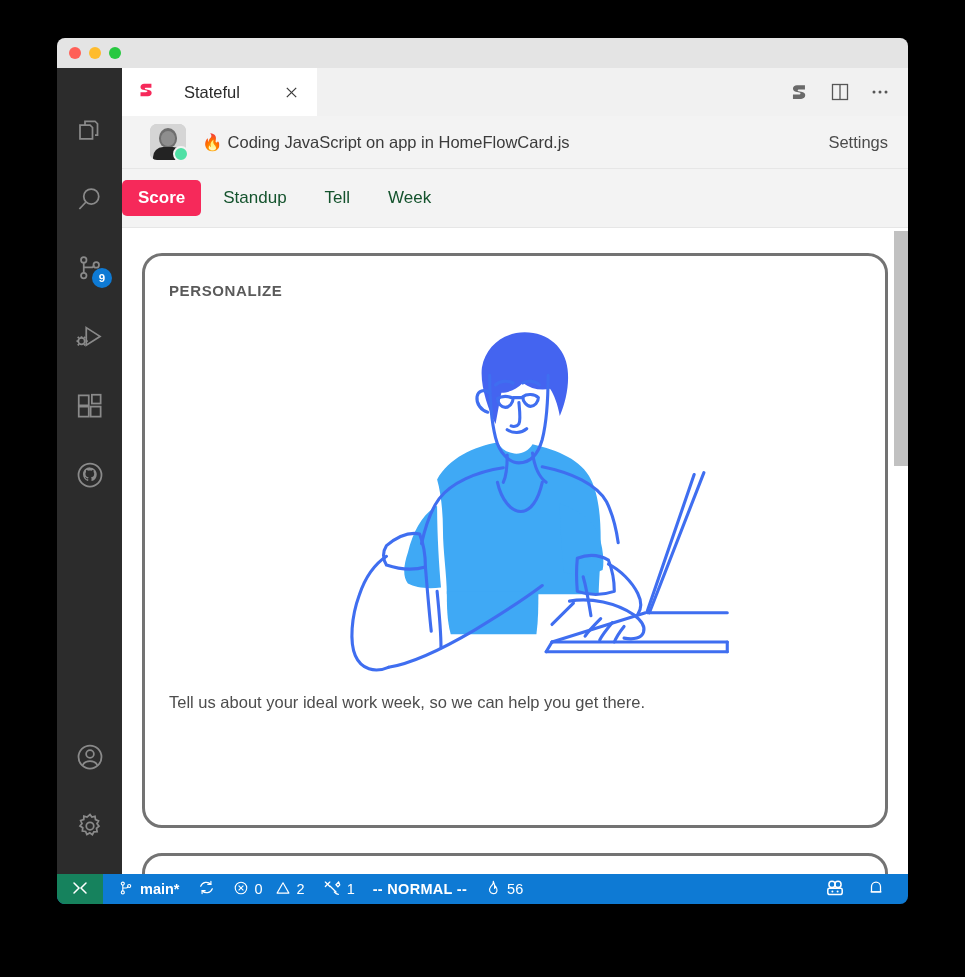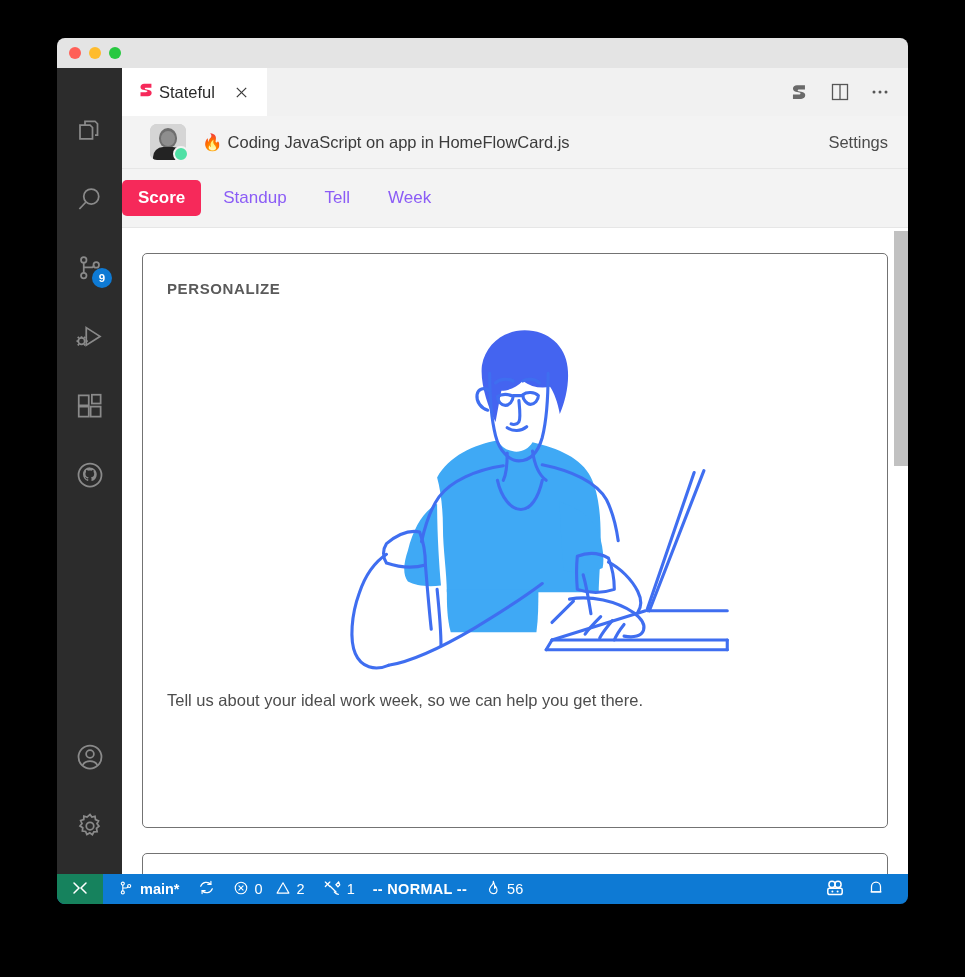--- a/index.html
+++ b/index.html
@@ -70,21 +70,21 @@
     background:#fff;
   }
 
   
   #tabstrip{
     position:absolute;left:0;top:0;width:786px;height:48px;
     background:#f1f1f1;border-bottom:1px solid #e3e3e3;
     display:flex;align-items:stretch;
   }
   #tab-stateful{
-    display:flex;align-items:center;gap:3px;
+    display:flex;align-items:center;gap:28px;
     padding:0 16px 0 14px;background:#fff;height:48px;box-sizing:border-box;
     cursor:pointer;
   }
   #tab-stateful .tab-label{font-size:16.5px;color:#2b2b2b;}
   .tab-close{
     width:19px;height:19px;display:flex;align-items:center;justify-content:center;
     color:#3a3a3a;cursor:pointer;margin-left:14px;
   }
   #tab-actions{
     margin-left:auto;display:flex;align-items:center;gap:20px;padding-right:18px;
@@ -127,31 +127,31 @@
     margin-left:auto;font-size:16.5px;color:#4b4b4b;cursor:pointer;
   }
 
   
   #navtabs{
     position:absolute;left:0;top:101px;width:786px;height:59px;
     background:#f3f3f3;border-bottom:1px solid #e6e6e6;
     display:flex;align-items:center;gap:6px;box-sizing:border-box;
   }
   .navtab{
-    font-size:17px;color:#8b5cf6;padding:8px 16px;border-radius:5px;cursor:pointer;
+    font-size:17px;color:#14532d;padding:8px 16px;border-radius:5px;cursor:pointer;
   }
   .navtab.active{background:#f6295a;color:#fff;font-weight:bold;}
 
   
   #content{
     position:absolute;left:0;top:160px;width:786px;height:646px;
     background:#fff;overflow:hidden;
   }
   .card{
-    margin:25px 20px 0 20px;border:1px solid #737373;border-radius:5px;background:#fff;
+    margin:25px 20px 0 20px;border:3px solid #737373;border-radius:20px;background:#fff;
     box-sizing:border-box;
   }
   #card-personalize{height:575px;padding:26px 24px 0 24px;position:relative;}
   #card-title{
     font-size:15px;font-weight:bold;color:#5a5a5a;letter-spacing:.6px;
   }
   #illustration{
     width:100%;height:370px;display:flex;align-items:center;justify-content:center;
     margin-top:10px;
   }

